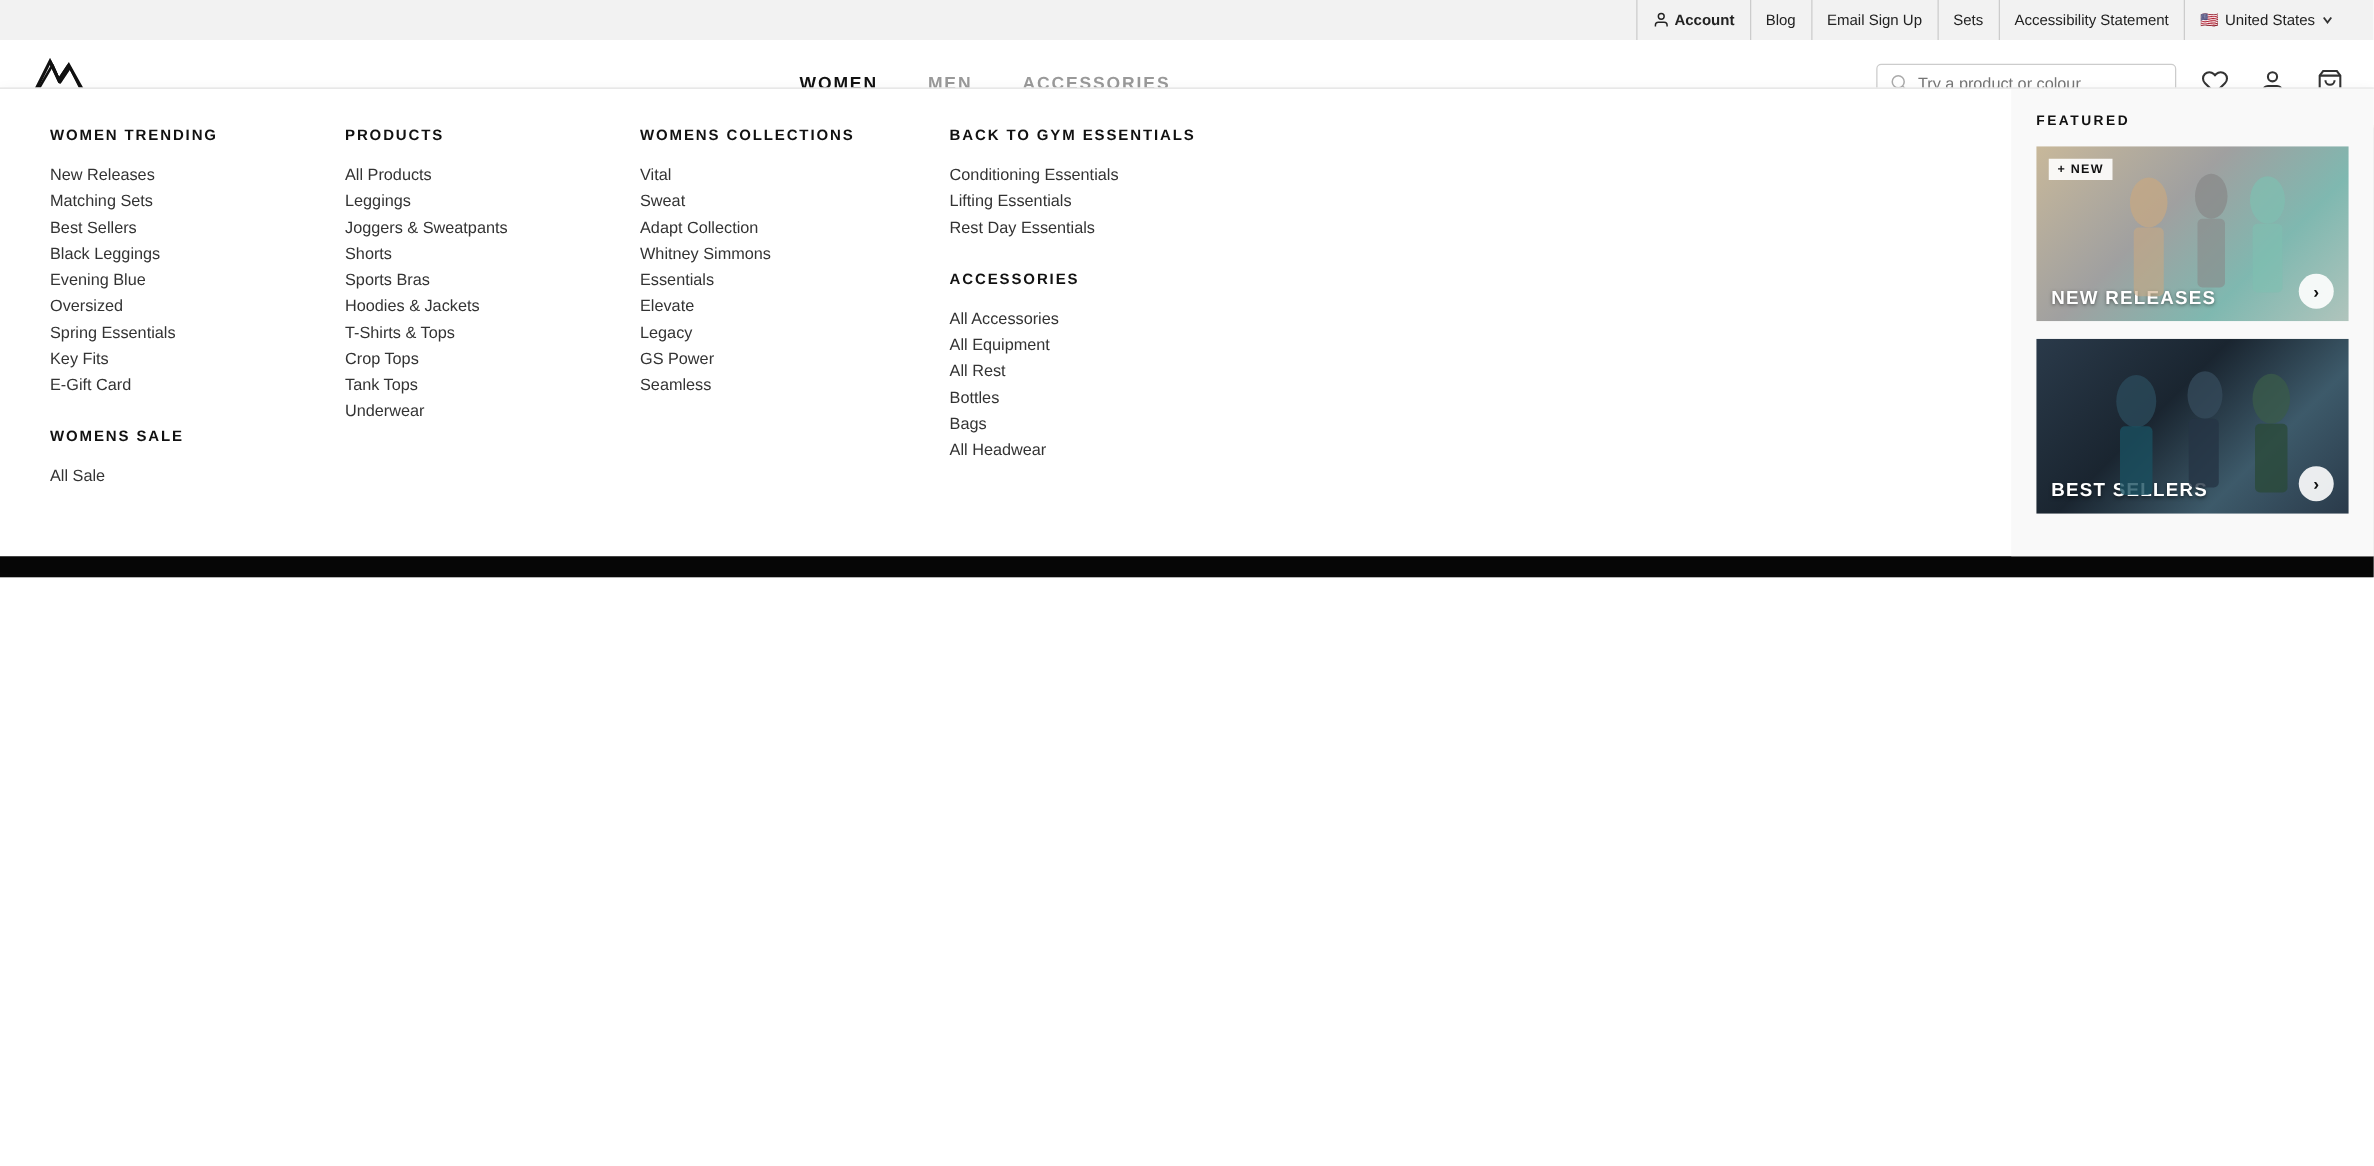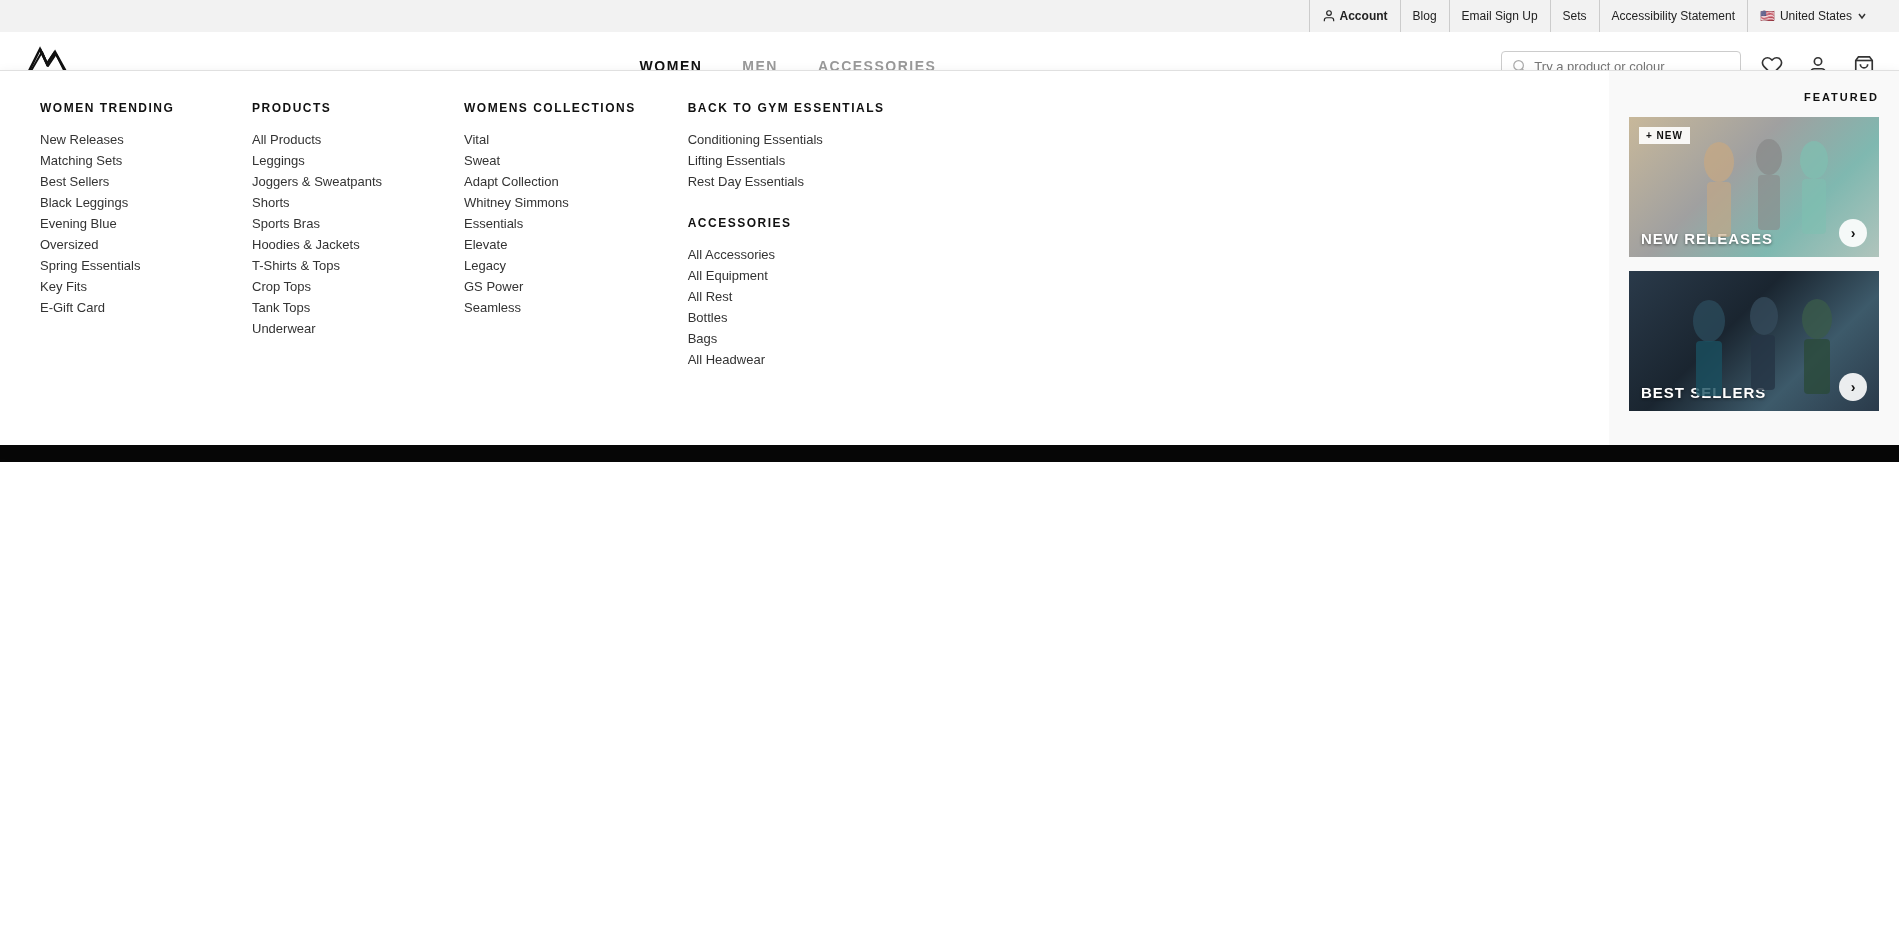--- a/index.html
+++ b/index.html
@@ -120,21 +120,21 @@
       background: #fff;
       border-top: 1px solid #e0e0e0;
       box-shadow: 0 4px 12px rgba(0,0,0,0.1);
       display: flex;
       z-index: 100;
     }
     .mega-menu-left {
       flex: 1;
       padding: 30px 40px 40px;
       display: flex;
-      gap: 52px;
+      gap: 76px;
     }
     .mega-menu-col {
       min-width: 160px;
     }
     .mega-menu-section-title {
       font-size: 12px;
       font-weight: 800;
       letter-spacing: 1.5px;
       text-transform: uppercase;
       color: #111;
@@ -156,21 +156,20 @@
       background: #f9f9f9;
       padding: 20px;
     }
     .featured-title {
       font-size: 11px;
       font-weight: 800;
       letter-spacing: 2px;
       color: #111;
       margin-bottom: 14px;
       text-transform: uppercase;
-      text-align: right;
     }
     .featured-card {
       position: relative;
       margin-bottom: 14px;
       cursor: pointer;
       overflow: hidden;
     }
     .featured-card-img {
       width: 100%;
       height: 140px;
@@ -337,20 +336,24 @@
       <a class="mega-menu-link">New Releases</a>
       <a class="mega-menu-link">Matching Sets</a>
       <a class="mega-menu-link">Best Sellers</a>
       <a class="mega-menu-link">Black Leggings</a>
       <a class="mega-menu-link">Evening Blue</a>
       <a class="mega-menu-link">Oversized</a>
       <a class="mega-menu-link">Spring Essentials</a>
       <a class="mega-menu-link">Key Fits</a>
       <a class="mega-menu-link">E-Gift Card</a>
 
+      <div style="margin-top: 24px;">
+        <div class="mega-menu-section-title">WOMENS SALE</div>
+        <a class="mega-menu-link">All Sale</a>
+      </div>
     </div>
 
     <div class="mega-menu-col">
       <div class="mega-menu-section-title">PRODUCTS</div>
       <a class="mega-menu-link">All Products</a>
       <a class="mega-menu-link">Leggings</a>
       <a class="mega-menu-link">Joggers &amp; Sweatpants</a>
       <a class="mega-menu-link">Shorts</a>
       <a class="mega-menu-link">Sports Bras</a>
       <a class="mega-menu-link">Hoodies &amp; Jackets</a>

